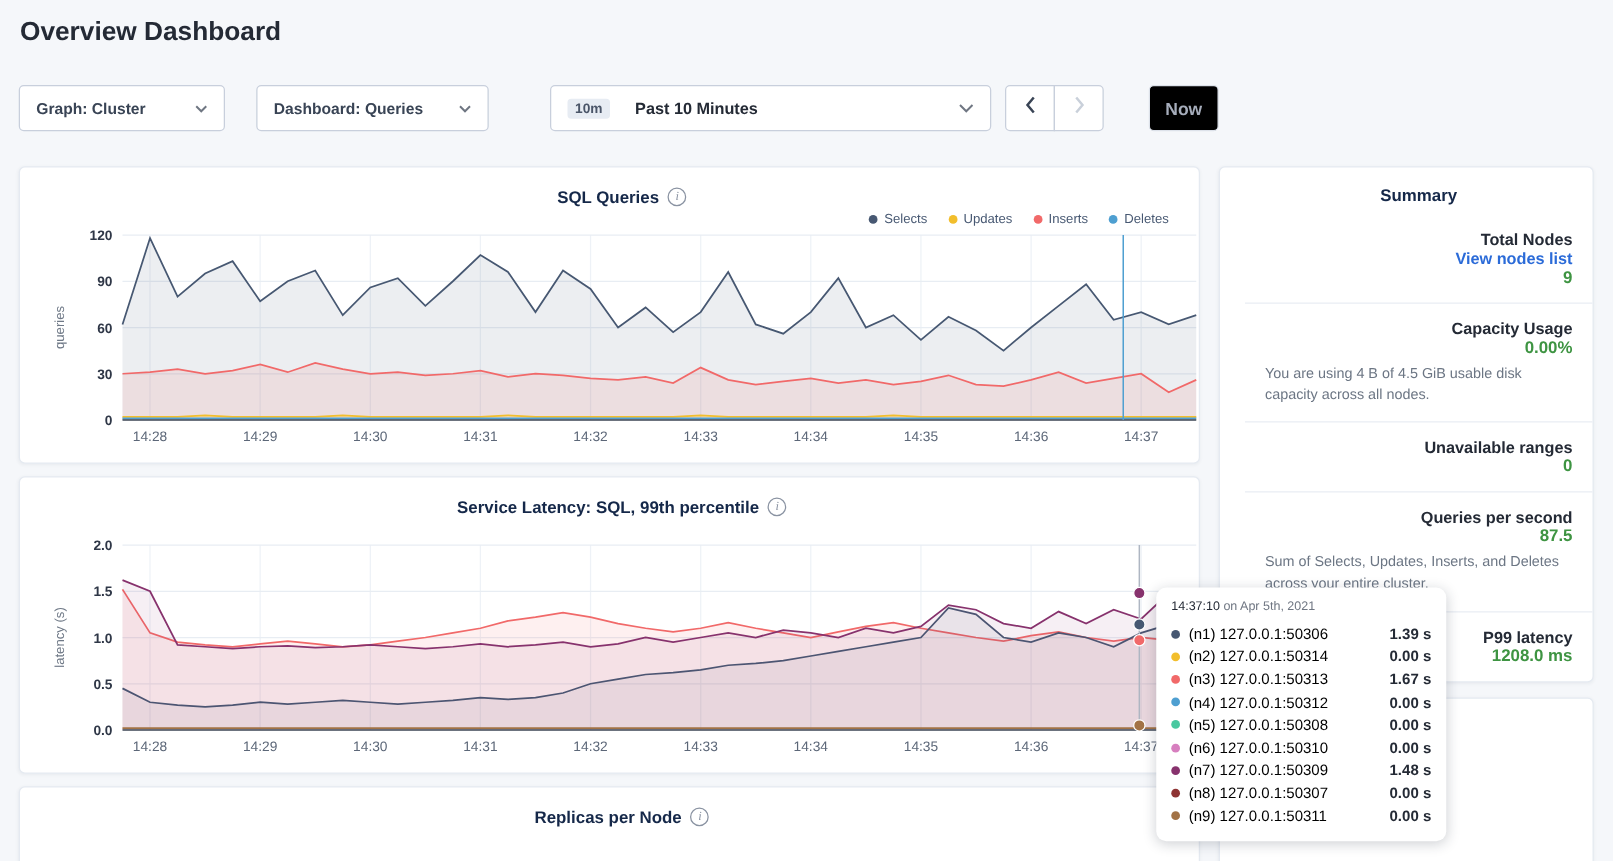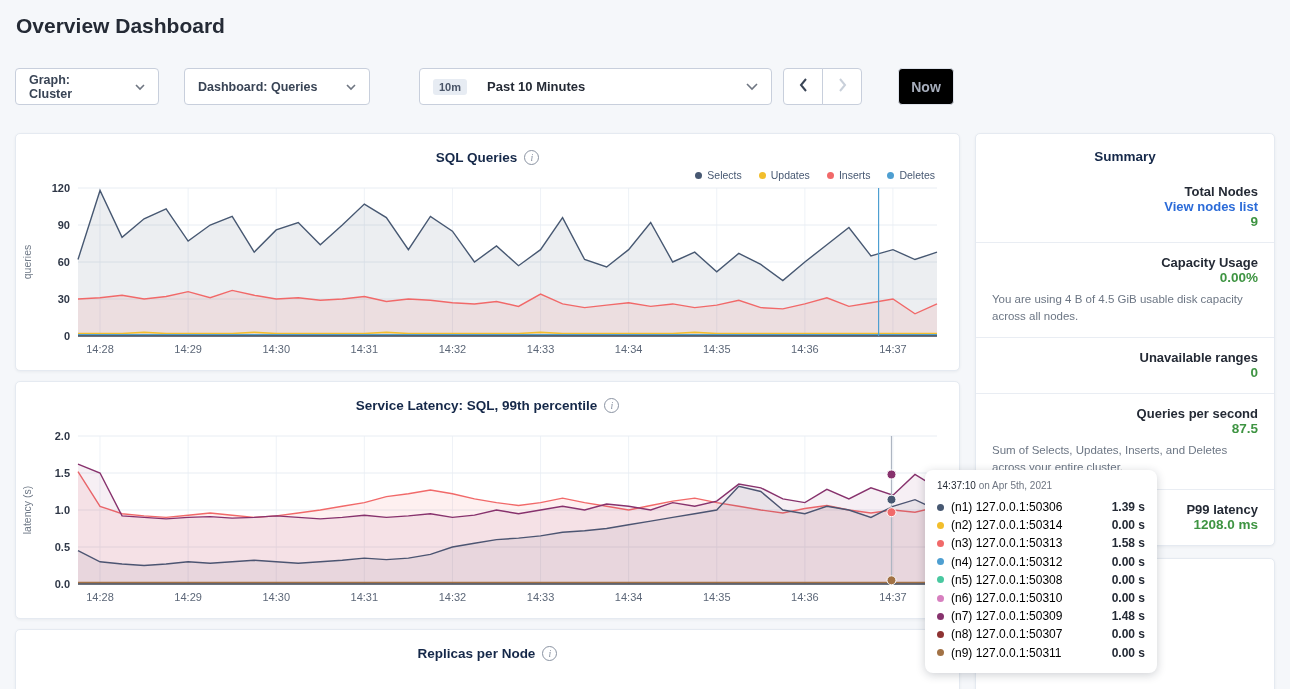--- a/index.html
+++ b/index.html
@@ -4,37 +4,37 @@
 <style>
   * { margin:0; padding:0; box-sizing:border-box; }
   body { font-family:"Liberation Sans", sans-serif; background:#f5f7fa; }
   .page { position:relative; width:1290px; height:689px; background:#f5f7fa; overflow:hidden; }
 
   .page-title { position:absolute; top:14px; left:16px; font-size:21px; font-weight:700; color:#242a35; }
 
   .controls { position:absolute; top:68px; left:15px; height:37px; display:flex; align-items:stretch; }
   .btn { display:flex; align-items:center; background:#fff; border:1px solid #c8cfdc; border-radius:4px;
          font-size:12.5px; font-weight:700; color:#394455; padding:0 13px; gap:10px; cursor:pointer; }
-  .dd-graph { width:144px; }
+  .dd-graph { width:165px; }
   .dd-dash  { width:186px; margin-left:25px; }
   .time-box { width:353px; margin-left:49px; }
   .badge { background:#e7ecf3; border-radius:3px; padding:2px 6px; font-size:11px; font-weight:700; color:#4a5568; }
   .time-label { font-size:13px; font-weight:700; color:#242a35; margin-left:10px; }
   .spacer { margin-left:auto; }
   .nav-group { display:flex; margin-left:11px; }
   .nav-btn { width:40px; display:flex; align-items:center; justify-content:center; background:#fff;
              border:1px solid #c8cfdc; cursor:pointer; }
   .nav-btn.prev { border-radius:4px 0 0 4px; }
   .nav-btn.next { border-radius:0 4px 4px 0; margin-left:-1px; cursor:default; }
   .now-btn { margin-left:36px; width:56px; display:flex; align-items:center; justify-content:center;
              background:#000000; border:1px solid #dde2ea; border-radius:4px; font-size:14px;
              font-weight:700; color:#a6adbb; cursor:default; }
 
   .charts-col { position:absolute; top:133px; left:15px; width:945px; }
-  .panel { background:#fff; border:1px solid #e5eaf1; border-radius:5px; box-shadow:0 1px 3px rgba(40,50,70,.06); }
+  .panel { background:#fff; border:1px solid #e5eaf1; border-radius:5px; box-shadow:0 1px 3px rgba(40,50,70,.06);padding-left:20px; }
   .chart-panel { margin-bottom:10px; }
   .chart-title-row { display:flex; justify-content:center; align-items:center; gap:7px; padding-top:14px; height:32px; }
   .chart-title { font-size:13.5px; font-weight:700; color:#152849; }
   .info-icon { width:15px; height:15px; border:1px solid #8a93a2; border-radius:50%; display:inline-flex;
                align-items:center; justify-content:center; font-family:"Liberation Serif", serif;
                font-style:italic; font-size:10px; color:#8a93a2; cursor:pointer; }
   .legend { display:flex; justify-content:flex-end; gap:17px; padding:2px 24px 0 0; height:16px; }
   .leg-item { display:flex; align-items:center; gap:5px; font-size:10.5px; color:#475872; }
   .leg-dot { width:7px; height:7px; border-radius:50%; }
   .legend-spacer { height:16px; }
@@ -312,21 +312,21 @@
           <span class="t-val">1.39 s</span>
         </div>
         <div class="t-row">
           <span class="t-dot" style="background: rgb(242, 190, 44);"></span>
           <span class="t-node">(n2) 127.0.0.1:50314</span>
           <span class="t-val">0.00 s</span>
         </div>
         <div class="t-row">
           <span class="t-dot" style="background: rgb(241, 105, 105);"></span>
           <span class="t-node">(n3) 127.0.0.1:50313</span>
-          <span class="t-val">1.58 s</span>
+          <span class="t-val">1.67 s</span>
         </div>
         <div class="t-row">
           <span class="t-dot" style="background: rgb(78, 159, 209);"></span>
           <span class="t-node">(n4) 127.0.0.1:50312</span>
           <span class="t-val">0.00 s</span>
         </div>
         <div class="t-row">
           <span class="t-dot" style="background: rgb(73, 200, 160);"></span>
           <span class="t-node">(n5) 127.0.0.1:50308</span>
           <span class="t-val">0.00 s</span>

